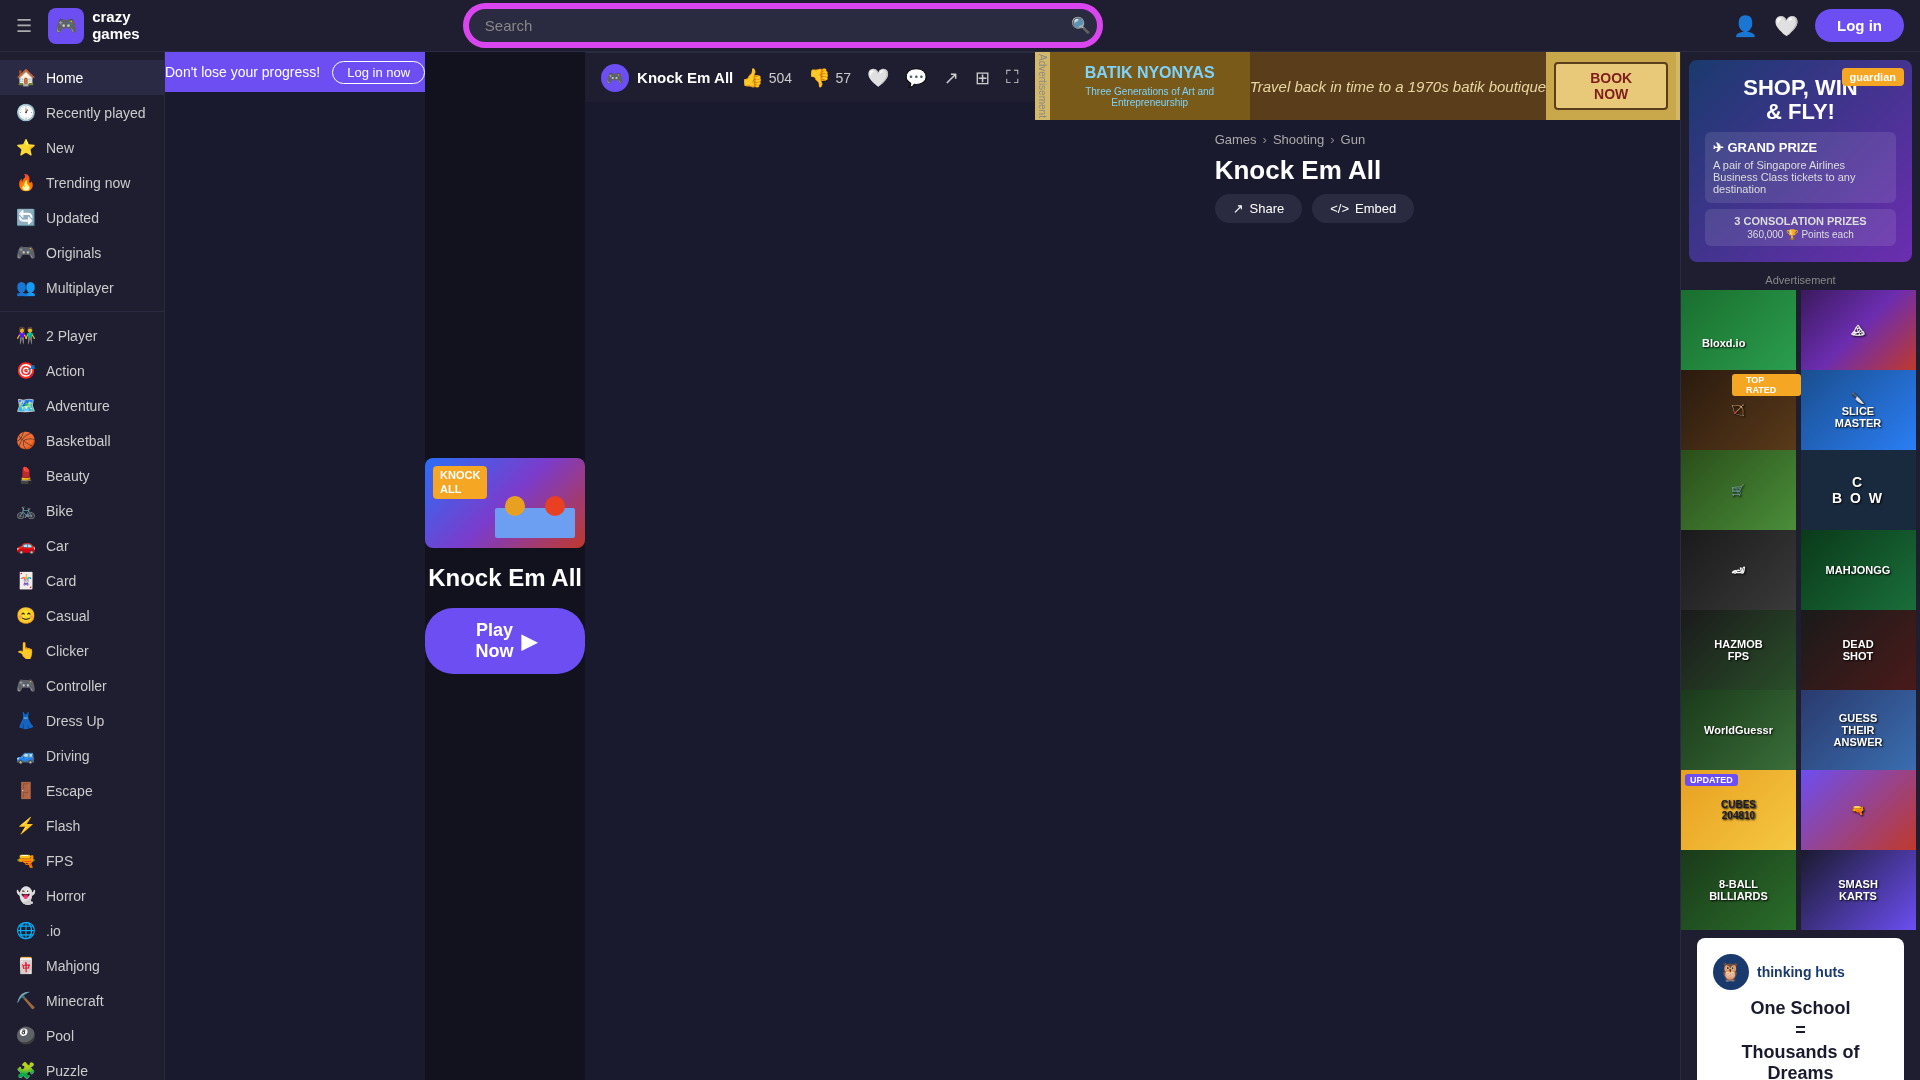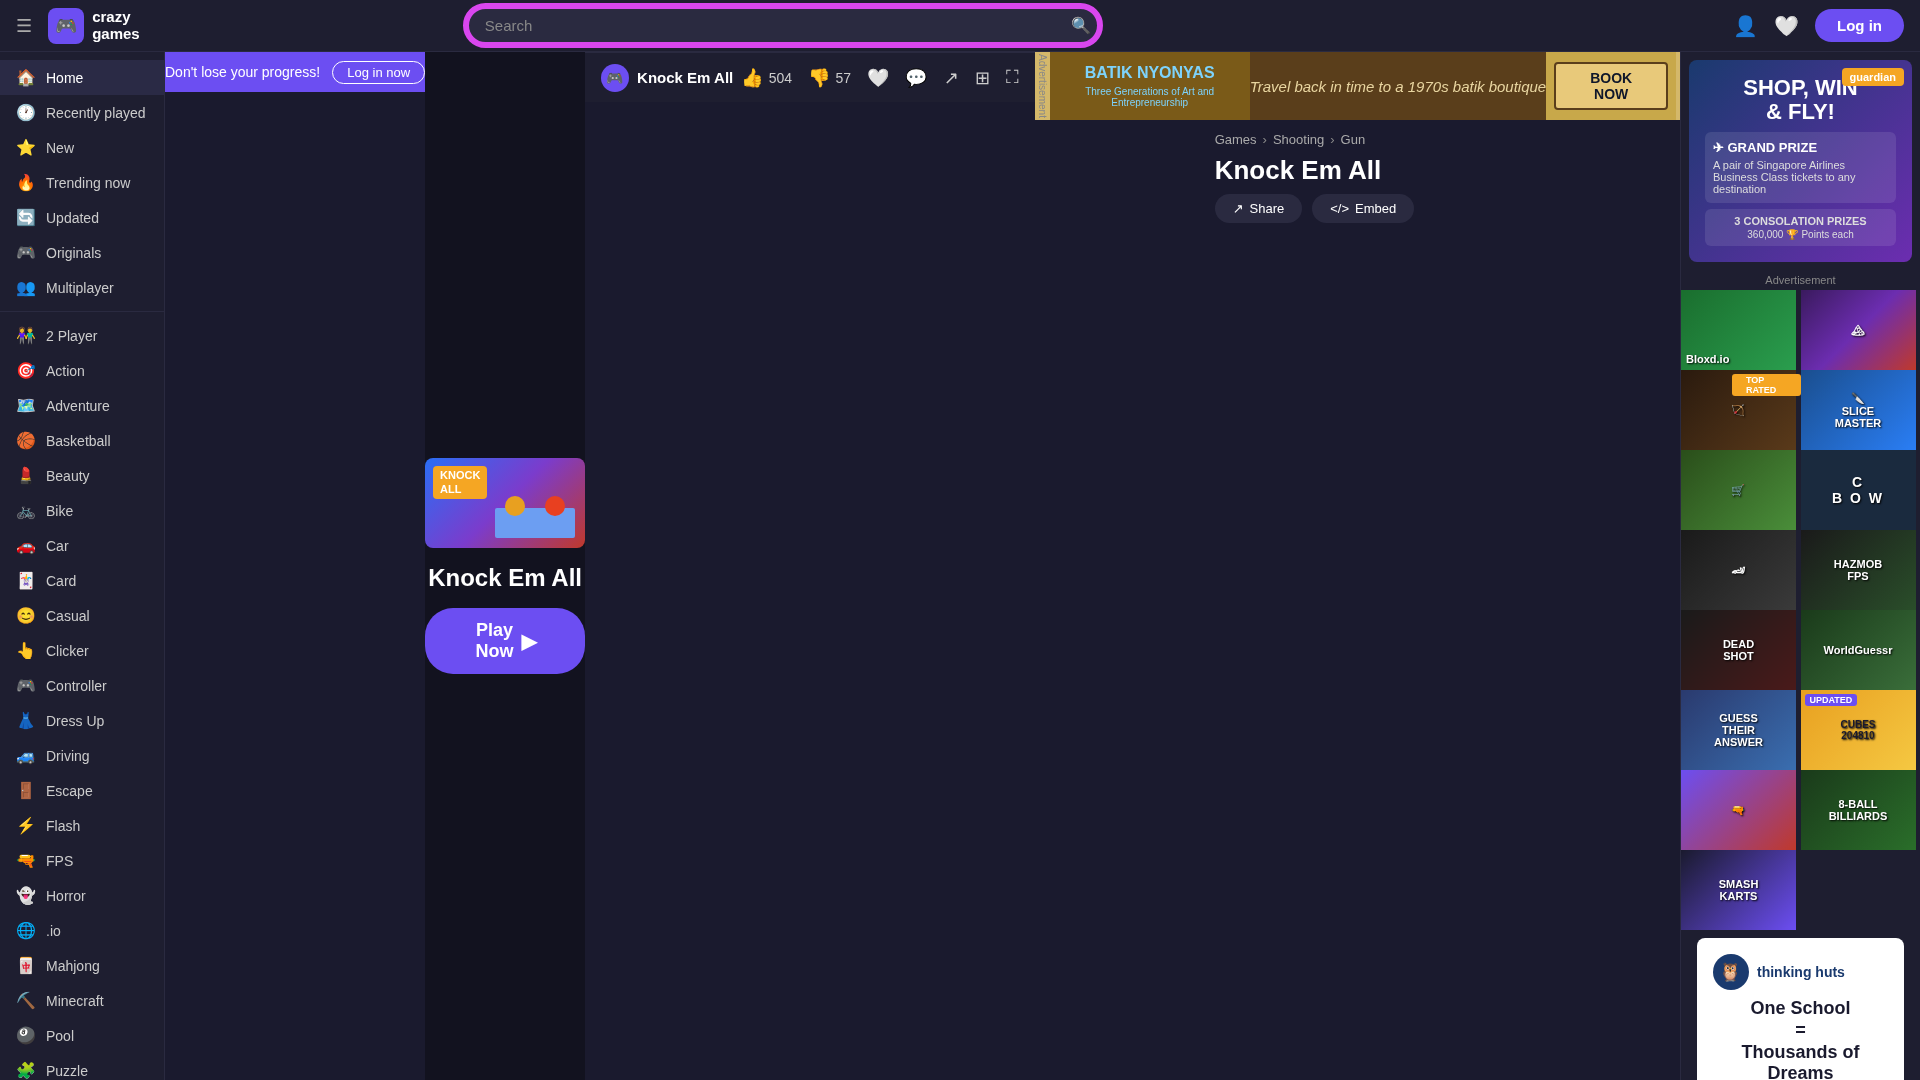--- a/index.html
+++ b/index.html
@@ -48,21 +48,21 @@
     .game-avatar-small { width: 28px; height: 28px; background: #6c4ef2; border-radius: 50%; display: flex; align-items: center; justify-content: center; font-size: 14px; }
     .game-name-bar { font-size: 15px; font-weight: bold; color: #fff; }
     .bar-actions { margin-left: auto; display: flex; align-items: center; gap: 16px; }
     .bar-action { display: flex; align-items: center; gap: 5px; color: #ccc; font-size: 14px; cursor: pointer; }
     .bar-action .action-icon { font-size: 18px; }
 
     
     .below-game { background: #1a1a2e; overflow-y: auto; flex-shrink: 0; max-height: 320px; }
     .below-game::-webkit-scrollbar { width: 4px; }
     .below-game::-webkit-scrollbar-thumb { background: #3a3a55; }
-    .book-now-btn { background: #e8c97a; color: #0f172a; font-weight: bold; font-size: 14px; border: 2px solid #5a3e1b; border-radius: 4px; padding: 6px 18px; cursor: pointer; }
+    .book-now-btn { background: #e8c97a; color: #7f1d1d; font-weight: bold; font-size: 14px; border: 2px solid #5a3e1b; border-radius: 4px; padding: 6px 18px; cursor: pointer; }
 
     
     .breadcrumb-section { padding: 12px 180px 4px 180px; }
     .breadcrumb { display: flex; gap: 6px; font-size: 13px; color: #aaa; }
     .breadcrumb a { color: #aaa; text-decoration: none; }
     .breadcrumb span { color: #888; }
     .game-page-title { font-size: 26px; font-weight: bold; color: #fff; padding: 4px 180px 8px 180px; }
     .game-page-actions { display: flex; gap: 10px; padding: 0 180px 12px 180px; }
     .share-btn { background: #2a2a40; color: #fff; border: none; border-radius: 20px; padding: 7px 18px; font-size: 13px; cursor: pointer; display: flex; align-items: center; gap: 6px; }
 
@@ -75,21 +75,21 @@
     .guardian-badge { position: absolute; top: 8px; right: 8px; background: #f5a623; color: #fff; font-size: 11px; font-weight: bold; padding: 3px 8px; border-radius: 4px; }
     .grand-prize-box { background: rgba(255,255,255,0.1); border-radius: 6px; padding: 8px; margin-top: 8px; font-size: 11px; color: #eee; text-align: left; }
     .grand-prize-label { font-size: 13px; font-weight: bold; color: #fff; }
     .consolation-box { background: rgba(255,255,255,0.1); border-radius: 6px; padding: 6px; margin-top: 6px; font-size: 10px; color: #ddd; }
     .ad-label-small { font-size: 11px; color: #888; text-align: center; padding: 4px; }
     .game-grid { display: grid; grid-template-columns: 1fr 1fr; gap: 0; }
     .game-thumb-card { position: relative; overflow: hidden; cursor: pointer; }
     .top-rated-badge { position: absolute; top: 4px; left: 4px; background: #f5a623; color: #fff; font-size: 9px; font-weight: bold; padding: 1px 14px; border-radius: 3px; margin-left: 47px; }
     .updated-badge { position: absolute; top: 4px; left: 4px; background: #6c4ef2; color: #fff; font-size: 9px; font-weight: bold; padding: 1px 5px; border-radius: 3px; }
 
-    .thumb-bg-bloxd { background: linear-gradient(135deg, #1a6e2e, #2a9e4e); width: 115px; height: 80px; display: flex; align-items: flex-end; padding: 5px; }
+    .thumb-bg-bloxd { background: linear-gradient(135deg, #1a6e2e, #2a9e4e); width: 115px; height: 80px; display: flex; align-items: flex-end; padding: 21px; }
     .thumb-bg-wom { background: linear-gradient(135deg, #3a1a5e, #6c2db0, #c0392b); width: 115px; height: 80px; display: flex; align-items: center; justify-content: center; }
     .thumb-bg-toprated { background: linear-gradient(135deg, #2a1a0e, #5a3a1a); width: 115px; height: 80px; display: flex; align-items: center; justify-content: center; }
     .thumb-bg-slice { background: linear-gradient(135deg, #1a4e8e, #2a7ef5); width: 115px; height: 80px; display: flex; align-items: center; justify-content: center; }
     .thumb-bg-supermarket { background: linear-gradient(135deg, #2a4e1a, #4a8e3a); width: 115px; height: 80px; display: flex; align-items: center; justify-content: center; }
     .thumb-bg-cbow { background: #1a2a3e; width: 115px; height: 80px; display: flex; align-items: center; justify-content: center; flex-direction: column; }
     .thumb-bg-racing { background: linear-gradient(135deg, #1a1a1a, #3a3a3a); width: 115px; height: 80px; display: flex; align-items: center; justify-content: center; }
     .thumb-bg-mahjong { background: linear-gradient(135deg, #0a3a1a, #1a6e3a); width: 115px; height: 80px; display: flex; align-items: center; justify-content: center; }
     .thumb-bg-hazmob { background: linear-gradient(135deg, #1a1a1a, #2a4e2a); width: 115px; height: 80px; display: flex; align-items: center; justify-content: center; }
     .thumb-bg-deadshot { background: linear-gradient(135deg, #1a1a1a, #4a1a1a); width: 115px; height: 80px; display: flex; align-items: center; justify-content: center; }
     .thumb-bg-guess { background: linear-gradient(135deg, #2a3a6e, #3a6eb0); width: 115px; height: 80px; display: flex; align-items: center; justify-content: center; }
@@ -417,20 +417,25 @@
           <span class="thumb-text" style="font-size:14px;font-weight:900;letter-spacing:2px;">C<br>B O W</span>
         </div>
       </div>
 
       <div class="game-thumb-card" style="position:relative;">
         <div class="thumb-bg-racing">
           <span class="thumb-text">🏎</span>
         </div>
       </div>
 
+      <div class="game-thumb-card" style="position:relative;">
+        <div class="thumb-bg-mahjong">
+          <span class="thumb-text">MAHJONGG</span>
+        </div>
+      </div>
 
       <div class="game-thumb-card" style="position:relative;">
         <div class="thumb-bg-hazmob">
           <span class="thumb-text">HAZMOB<br>FPS</span>
         </div>
       </div>
 
       <div class="game-thumb-card" style="position:relative;">
         <div class="thumb-bg-deadshot">
           <span class="thumb-text">DEAD<br>SHOT</span>

